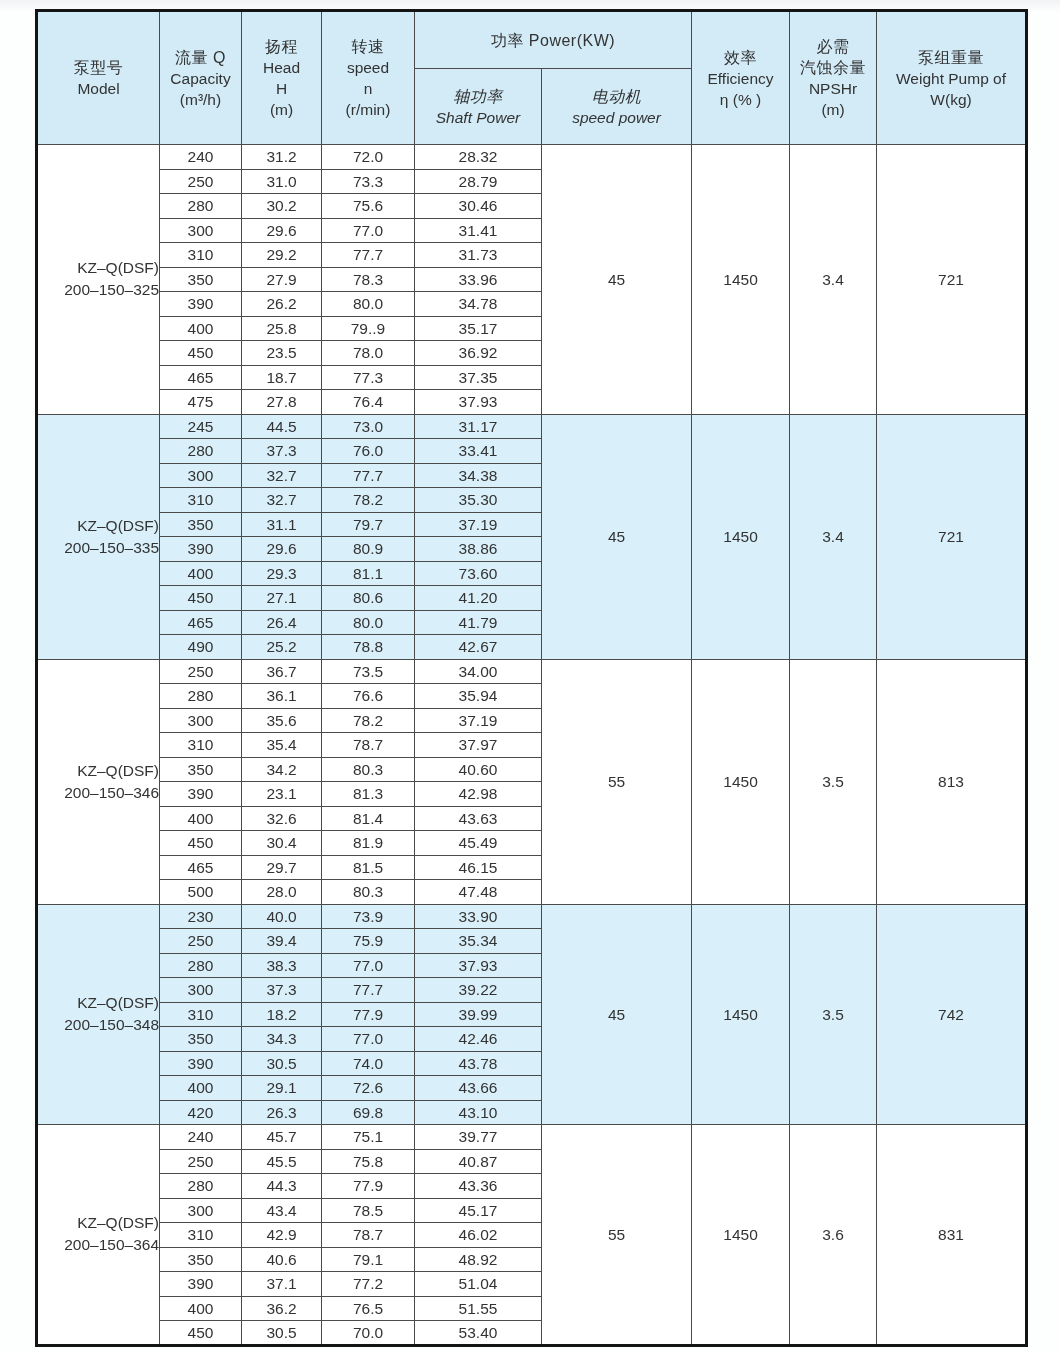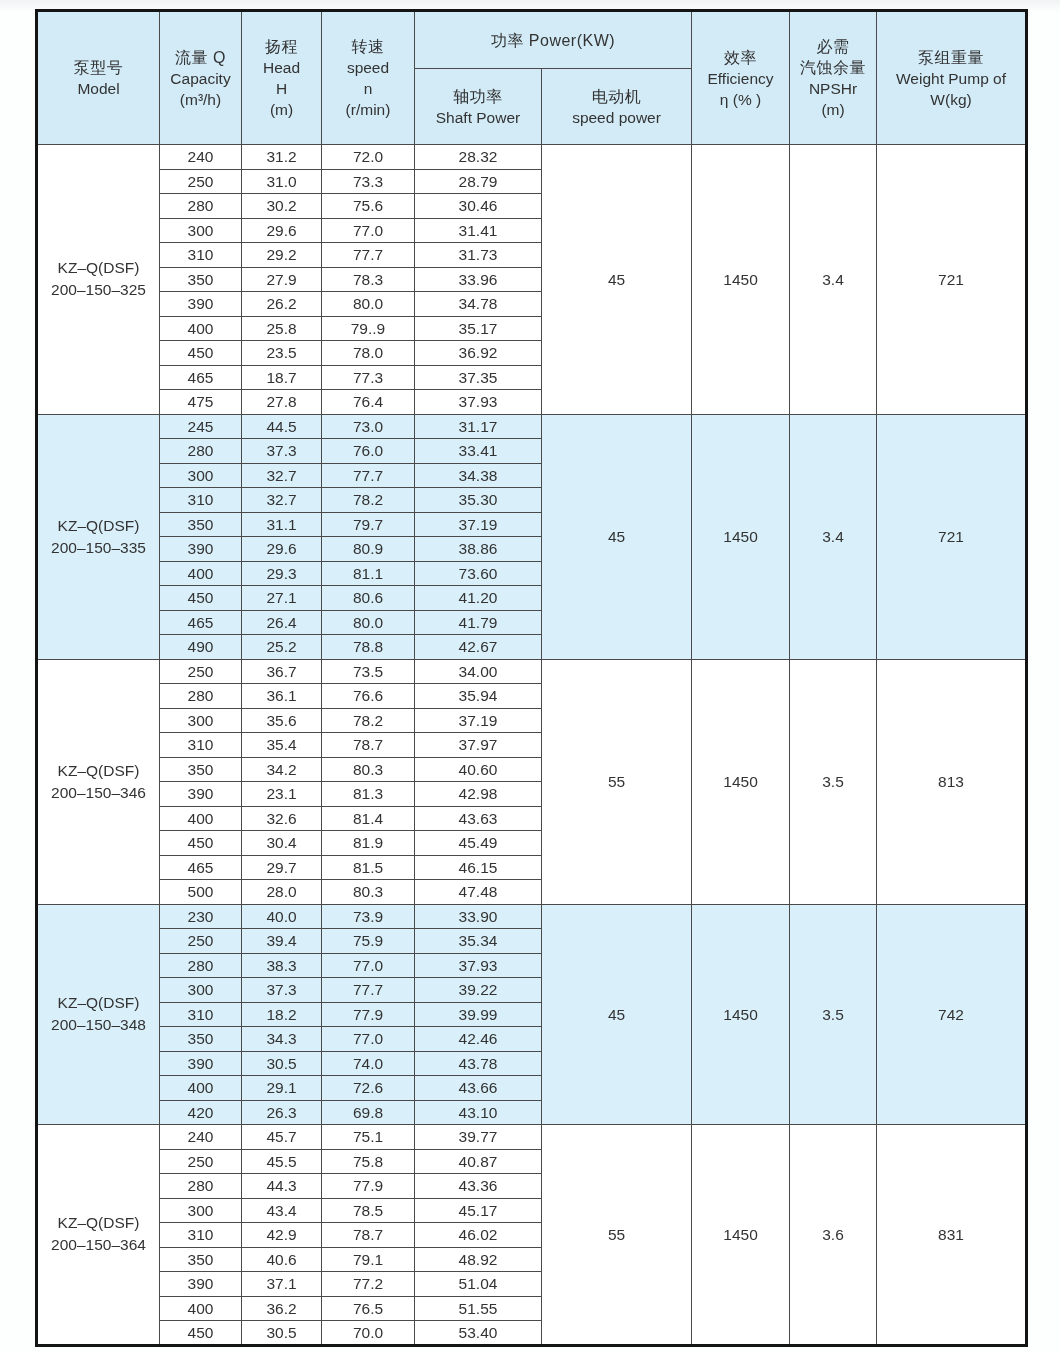--- a/index.html
+++ b/index.html
@@ -35,23 +35,23 @@
   .hdr-line { display: block; line-height: 21px; }
   .hdr-zh { font-size: 16px; letter-spacing: 0.5px; }
   .hdr-en { font-size: 15.5px; }
   tbody td {
     height: 24.5px;
     font-size: 15.5px;
     line-height: 1;
     background: #ffffff;
   }
   tbody td.tint { background: #d9f0fa; }
-  td.model-cell div { line-height: 22px; font-size: 15.5px; }
+  td.model-cell div { line-height: 22px; font-size: 15.5px; text-align: right; }
   tr.power-label-row th { height: 58px; }
-  tr.power-sub-row th { height: 76px; }
+  tr.power-sub-row th { height: 76px; font-style: italic; }
 </style>
 </head>
 <body>
 
 <div class="page">
   <table class="spec">
     <colgroup>
       <col style="width:123px">
       <col style="width:82px">
       <col style="width:80px">

